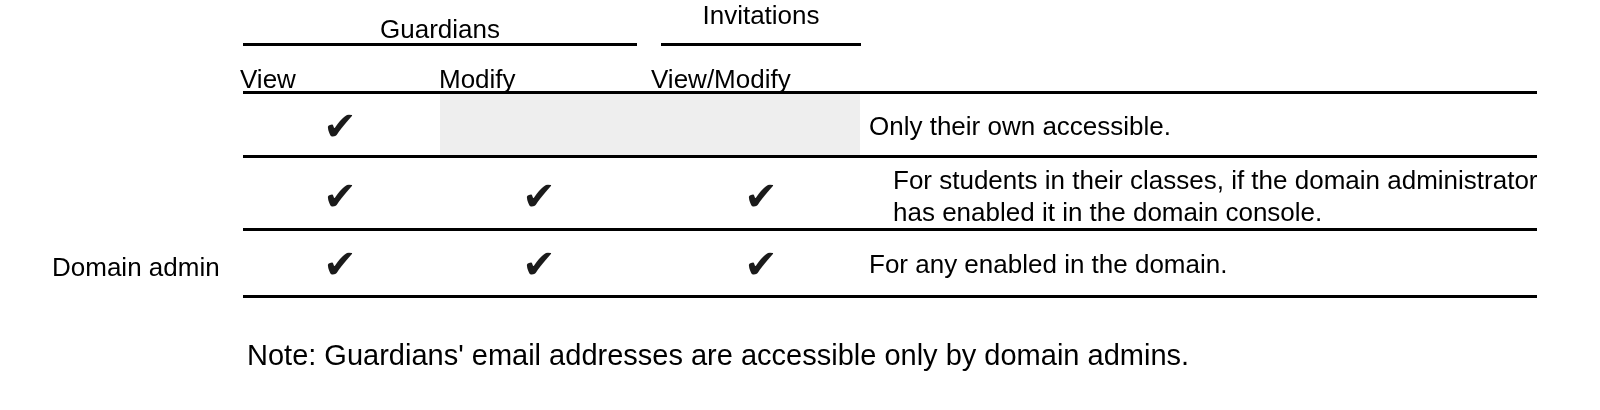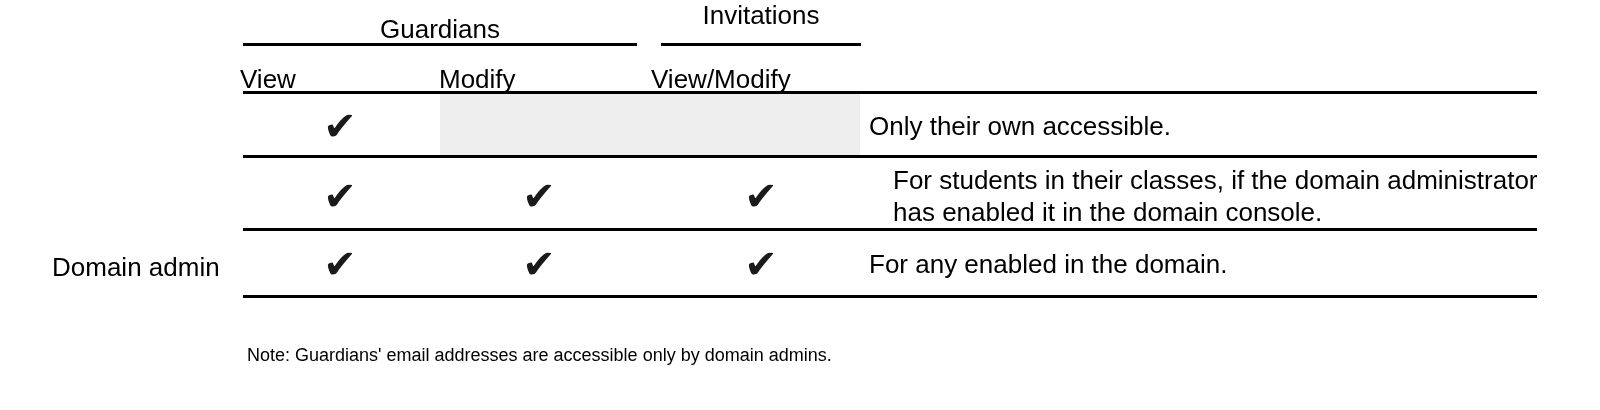--- a/index.html
+++ b/index.html
@@ -60,21 +60,21 @@
     line-height: 31px;
     white-space: nowrap;
   }
   .desc {
     position: absolute;
     font-size: 26px;
     line-height: 32px;
   }
   .note {
     position: absolute;
-    font-size: 18px;
+    font-size: 29px;
     line-height: 32px;
     white-space: nowrap;
   }
 
   
   .check {
     position: absolute;
     width: 60px;
     text-align: center;
     font-size: 40px;

